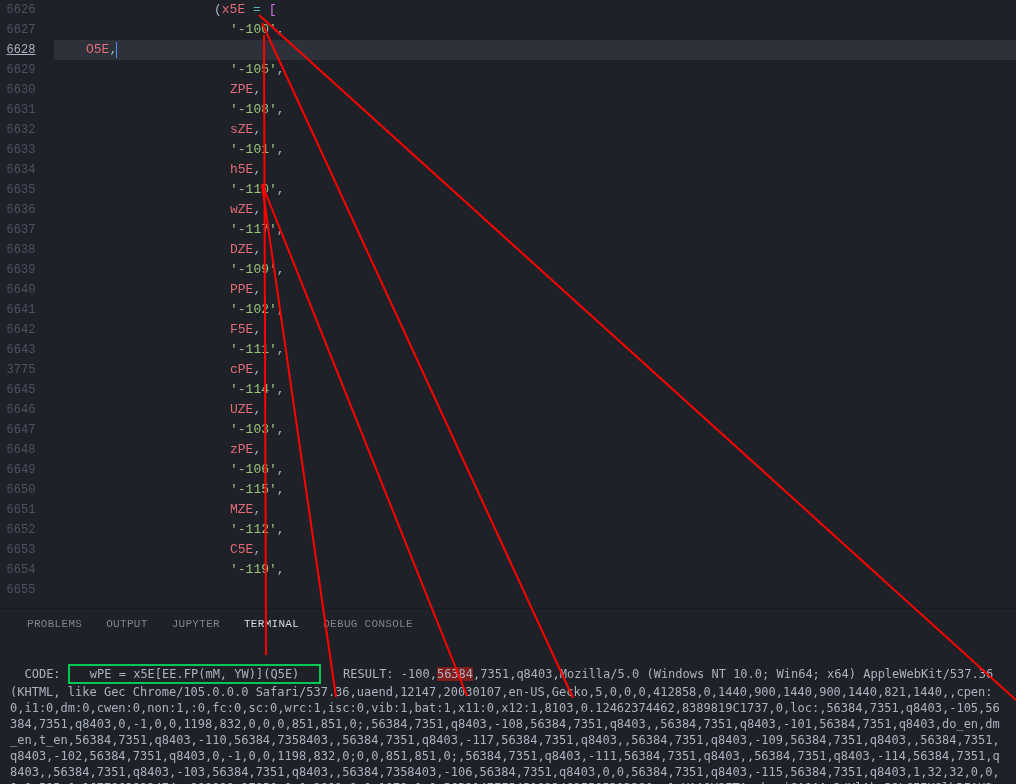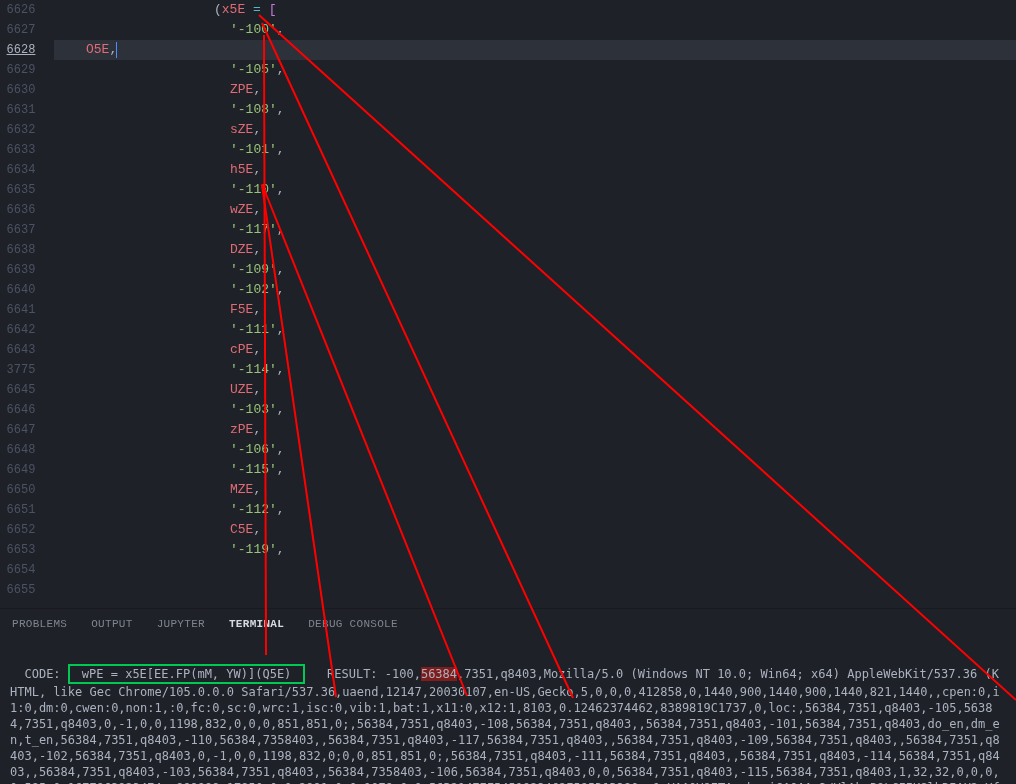--- a/index.html
+++ b/index.html
@@ -59,43 +59,43 @@
   display: inline-block;
   width: 1px;
   height: 16px;
   background: #528bff;
   vertical-align: middle;
   margin-left: -1px;
 }
 .panel-tabs {
   display: flex;
   gap: 24px;
-  padding: 6px 12px;
+  padding: 6px 27px;
   font-size: 11px;
   color: #7f848e;
   letter-spacing: 0.3px;
   border-top: 1px solid #181a1f;
   background: #1e2127;
   height: 30px;
   align-items: center;
 }
 .panel-tabs .tab { cursor: pointer; }
-.panel-tabs .tab.active { color: #d7dae0; font-weight: bold; }
+.panel-tabs .tab.active { color: #d7dae0; }
 .terminal {
   padding: 10px 10px 2px 10px;
   font-size: 12px;
   line-height: 16px;
   color: #abb2bf;
   word-break: break-all;
   white-space: pre-wrap;
   font-family: Consolas, monospace;
 }
 .hl-box {
   border: 2px solid #00c853;
-  padding: 1px 12px;
+  padding: 1px 20px;
   display: inline-block;
   line-height: 14px;
 }
 .sel {
   background: #7f1d1d;
 }
 svg.overlay {
   position: absolute;
   top: 0; left: 0;
   width: 1016px;
@@ -147,20 +147,21 @@
       <div class="line pad2"><span class="v">ZPE</span><span class="c">,</span></div>
       <div class="line pad2"><span class="s">'-108'</span><span class="c">,</span></div>
       <div class="line pad2"><span class="v">sZE</span><span class="c">,</span></div>
       <div class="line pad2"><span class="s">'-101'</span><span class="c">,</span></div>
       <div class="line pad2"><span class="v">h5E</span><span class="c">,</span></div>
       <div class="line pad2"><span class="s">'-110'</span><span class="c">,</span></div>
       <div class="line pad2"><span class="v">wZE</span><span class="c">,</span></div>
       <div class="line pad2"><span class="s">'-117'</span><span class="c">,</span></div>
       <div class="line pad2"><span class="v">DZE</span><span class="c">,</span></div>
       <div class="line pad2"><span class="s">'-109'</span><span class="c">,</span></div>
+      <div class="line pad2"><span class="v">PPE</span><span class="c">,</span></div>
       <div class="line pad2"><span class="s">'-102'</span><span class="c">,</span></div>
       <div class="line pad2"><span class="v">F5E</span><span class="c">,</span></div>
       <div class="line pad2"><span class="s">'-111'</span><span class="c">,</span></div>
       <div class="line pad2"><span class="v">cPE</span><span class="c">,</span></div>
       <div class="line pad2"><span class="s">'-114'</span><span class="c">,</span></div>
       <div class="line pad2"><span class="v">UZE</span><span class="c">,</span></div>
       <div class="line pad2"><span class="s">'-103'</span><span class="c">,</span></div>
       <div class="line pad2"><span class="v">zPE</span><span class="c">,</span></div>
       <div class="line pad2"><span class="s">'-106'</span><span class="c">,</span></div>
       <div class="line pad2"><span class="s">'-115'</span><span class="c">,</span></div>

